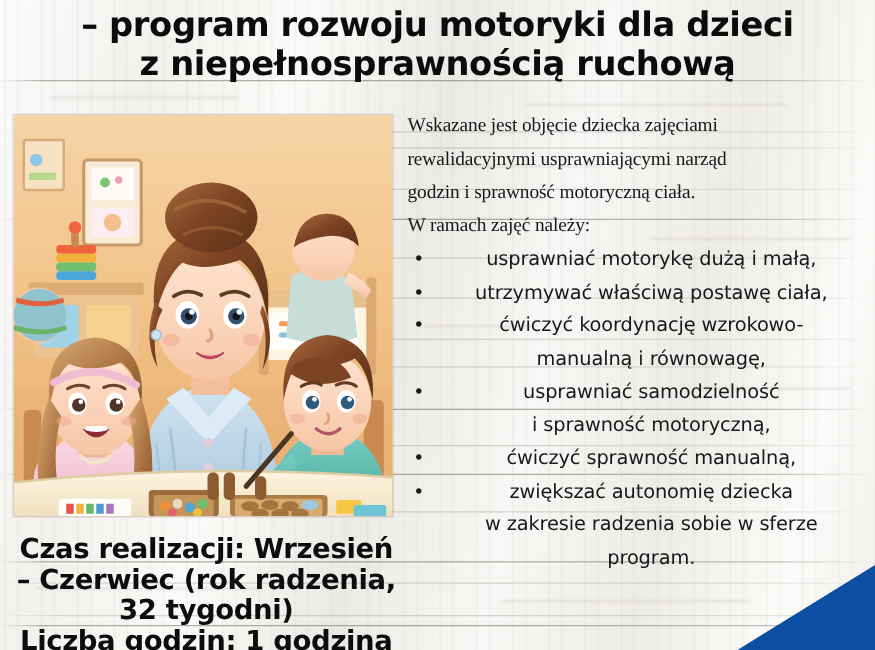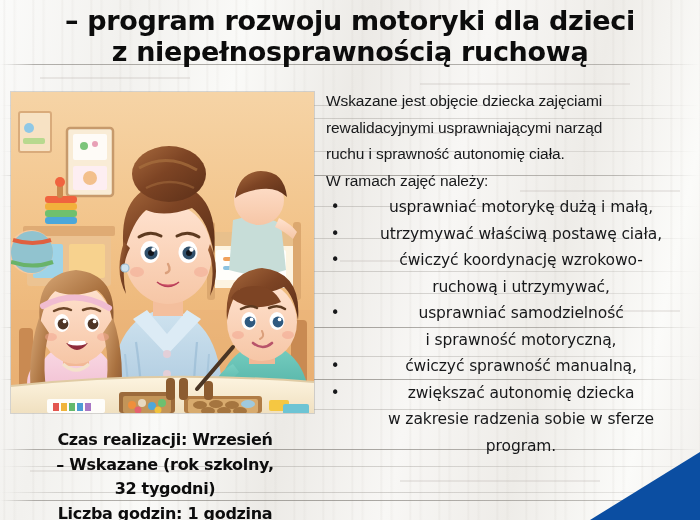--- a/index.html
+++ b/index.html
@@ -107,21 +107,21 @@
   #illus svg { display:block; width:303px; height:321px; }
 
   
   #body-col {
     position:absolute;
     left:326px; top:88px;
     width:372px;
     z-index:6;
   }
   .para {
-    font-family:Liberation Sans, sans-serif;
+    font-family:Liberation Serif, serif;
     font-size:15.5px;
     line-height:26.5px;
     color:#17181a;
     letter-spacing:-0.1px;
   }
   .para .ln { white-space:nowrap; display:block; }
 
   #bullets { margin-top:0px; }
   .bullet-row {
     display:flex;
@@ -147,21 +147,21 @@
   #footer-block {
     position:absolute;
     left:0px; top:428px;
     width:330px;
     text-align:center;
     z-index:6;
   }
   #footer-block .fline {
     font-family:"DejaVu Sans", sans-serif;
     font-weight:bold;
-    font-size:16px;
+    font-size:22px;
     line-height:24.5px;
     color:#0d0d0d;
     letter-spacing:-0.3px;
     white-space:nowrap;
   }
 
   
   #blue-corner {
     position:absolute;
     right:0; bottom:0;
@@ -443,21 +443,21 @@
         <rect x="272" y="312" width="26" height="10" rx="2" fill="#6dc4d4"></rect>
       </svg>
     </div>
   </div>
 
   <div id="body-col">
 
     <div class="para">
       <span class="ln">Wskazane jest objęcie dziecka zajęciami</span>
       <span class="ln">rewalidacyjnymi usprawniającymi narząd</span>
-      <span class="ln">ruchu i sprawność autonomię ciała.</span>
+      <span class="ln">godzin i sprawność motoryczną ciała.</span>
     </div>
 
     <div class="para">
       <span class="ln">W ramach zajęć należy:</span>
     </div>
 
     <div id="bullets">
 
       <div class="bullet-row">
         <span class="dot">•</span>
@@ -470,21 +470,21 @@
         <span class="dot">•</span>
         <span class="btext">
           <span class="ln">utrzymywać właściwą postawę ciała,</span>
         </span>
       </div>
 
       <div class="bullet-row">
         <span class="dot">•</span>
         <span class="btext">
           <span class="ln">ćwiczyć koordynację wzrokowo-</span>
-          <span class="ln">ruchową i utrzymywać,</span>
+          <span class="ln">manualną i równowagę,</span>
         </span>
       </div>
 
       <div class="bullet-row">
         <span class="dot">•</span>
         <span class="btext">
           <span class="ln">usprawniać samodzielność</span>
           <span class="ln">i sprawność motoryczną,</span>
         </span>
       </div>
@@ -503,21 +503,21 @@
           <span class="ln">w zakresie radzenia sobie w sferze</span>
           <span class="ln">program.</span>
         </span>
       </div>
 
     </div>
   </div>
 
   <div id="footer-block">
     <div class="fline">Czas realizacji: Wrzesień</div>
-    <div class="fline">– Wskazane (rok szkolny,</div>
+    <div class="fline">– Czerwiec (rok radzenia,</div>
     <div class="fline">32 tygodni)</div>
     <div class="fline">Liczba godzin: 1 godzina</div>
   </div>
 
   <div id="blue-corner">
     <div class="tri" style="background: rgb(11, 78, 162);"></div>
   </div>
 
 </div>
 

